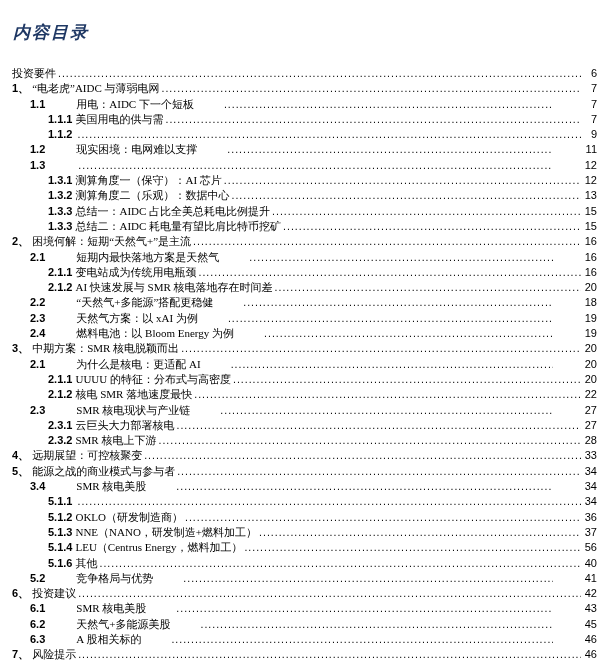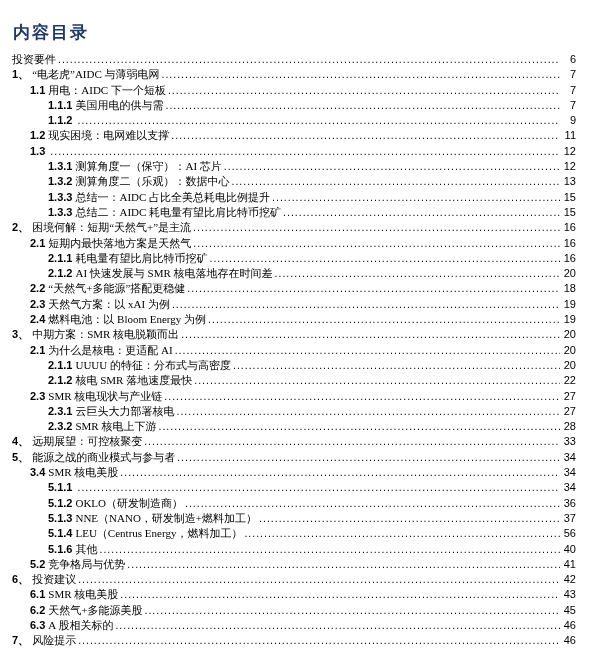--- a/index.html
+++ b/index.html
@@ -22,32 +22,32 @@
   }
   .toc-title {
     margin: 0;
     padding: 21px 0 0 13px;
     font-size: 17px;
     font-weight: bold;
     letter-spacing: 2px;
     font-family: "Liberation Serif", "DejaVu Serif", serif;
   }
   .toc {
-    margin-top: 8px;
-    padding: 0 24px 0 12px;
+    margin-top: 22px;
+    padding: 0 3px 0 12px;
   }
   .toc-row {
     display: flex;
     align-items: baseline;
     height: 15.3px;
     font-size: 11px;
     line-height: 15.3px;
     white-space: nowrap;
   }
-  .toc-row.lvl1 { padding-left: 18px; }
+  .toc-row.lvl1 { padding-left: 18px; gap: 28px; }
   .toc-row.lvl2 { padding-left: 36px; }
   .toc-num {
     font-weight: bold;
     margin-right: 3px;
     flex: 0 0 auto;
   }
   .toc-text {
     flex: 0 0 auto;
     font-family: "Liberation Serif", "DejaVu Serif", serif;
   }
@@ -66,21 +66,21 @@
   .toc-page {
     flex: 0 0 auto;
     min-width: 15px;
     text-align: right;
   }
 </style>
 </head>
 <body style="background: rgb(255, 255, 255);">
 
 <div class="doc-page">
-  <h1 class="toc-title" style="color: rgb(31, 56, 100);">内容目录</h1>
+  <h1 class="toc-title" style="color: rgb(31, 56, 100); font-style: italic;">内容目录</h1>
   <div class="toc" id="toc-list">
       <div class="toc-row lvl0">
 
     <span class="toc-text">投资要件</span>
     <span class="toc-dots"></span>
     <span class="toc-page">6</span>
   </div>
       <div class="toc-row lvl0">
     <span class="toc-num">1、</span>
     <span class="toc-text">“电老虎”AIDC 与薄弱电网</span>
@@ -146,21 +146,21 @@
     <span class="toc-page">16</span>
   </div>
       <div class="toc-row lvl1">
     <span class="toc-num">2.1</span>
     <span class="toc-text">短期内最快落地方案是天然气</span>
     <span class="toc-dots"></span>
     <span class="toc-page">16</span>
   </div>
       <div class="toc-row lvl2">
     <span class="toc-num">2.1.1</span>
-    <span class="toc-text">耗电量有望比肩比特币挖矿</span>
+    <span class="toc-text">变电站成为传统用电瓶颈</span>
     <span class="toc-dots"></span>
     <span class="toc-page">16</span>
   </div>
       <div class="toc-row lvl2">
     <span class="toc-num">2.1.2</span>
     <span class="toc-text">AI 快速发展与 SMR 核电落地存在时间差</span>
     <span class="toc-dots"></span>
     <span class="toc-page">20</span>
   </div>
       <div class="toc-row lvl1">

